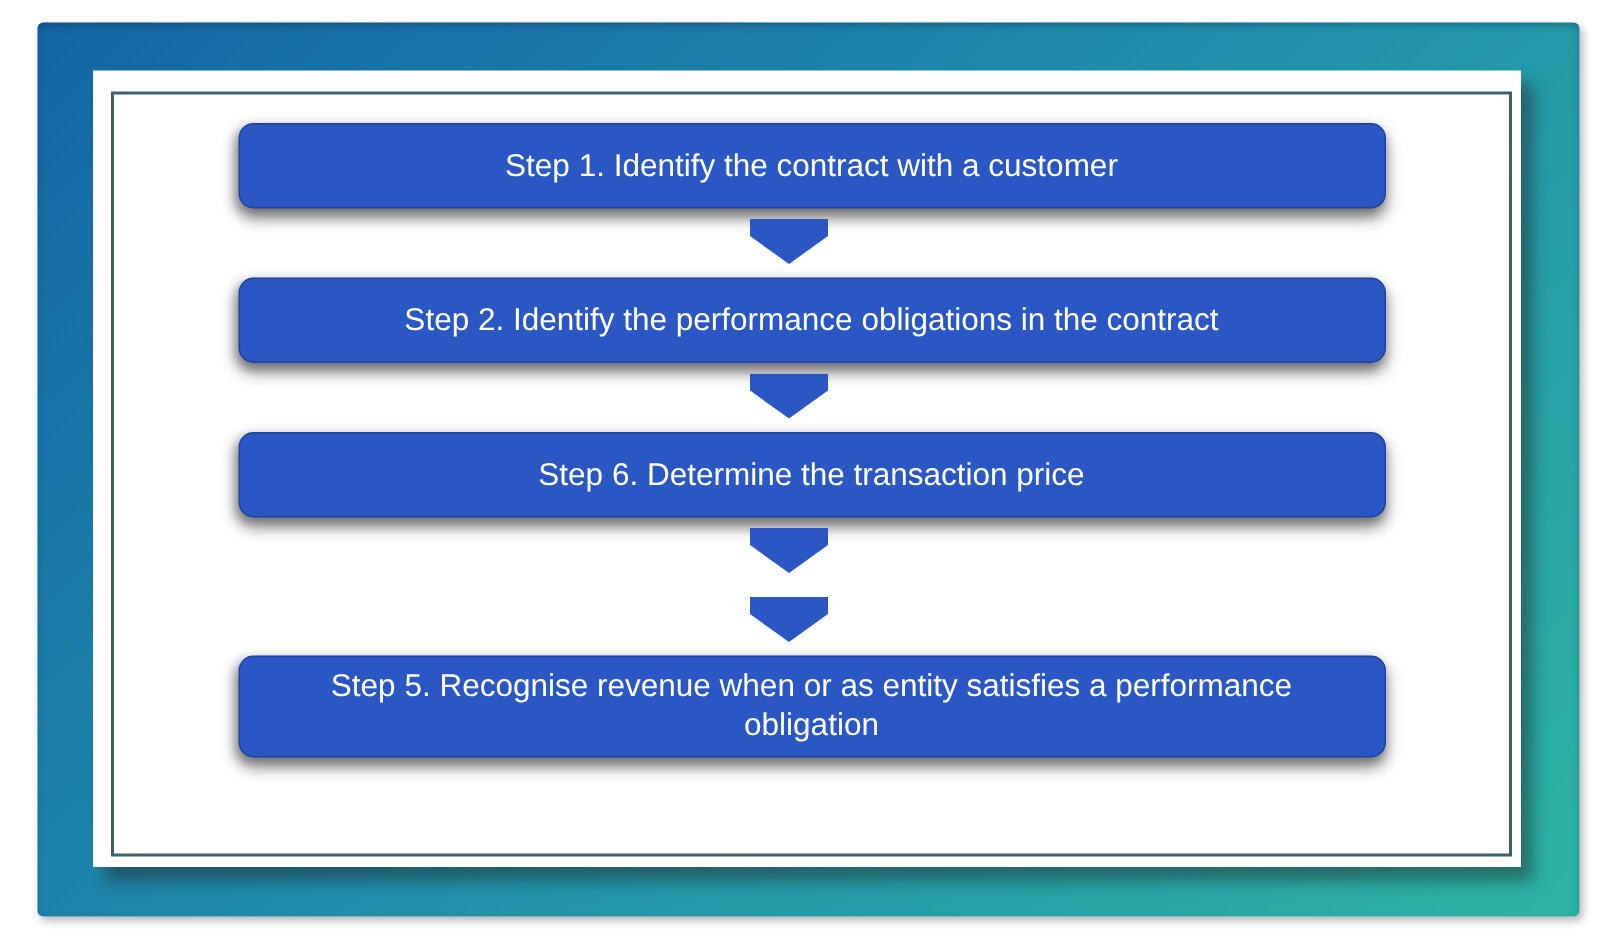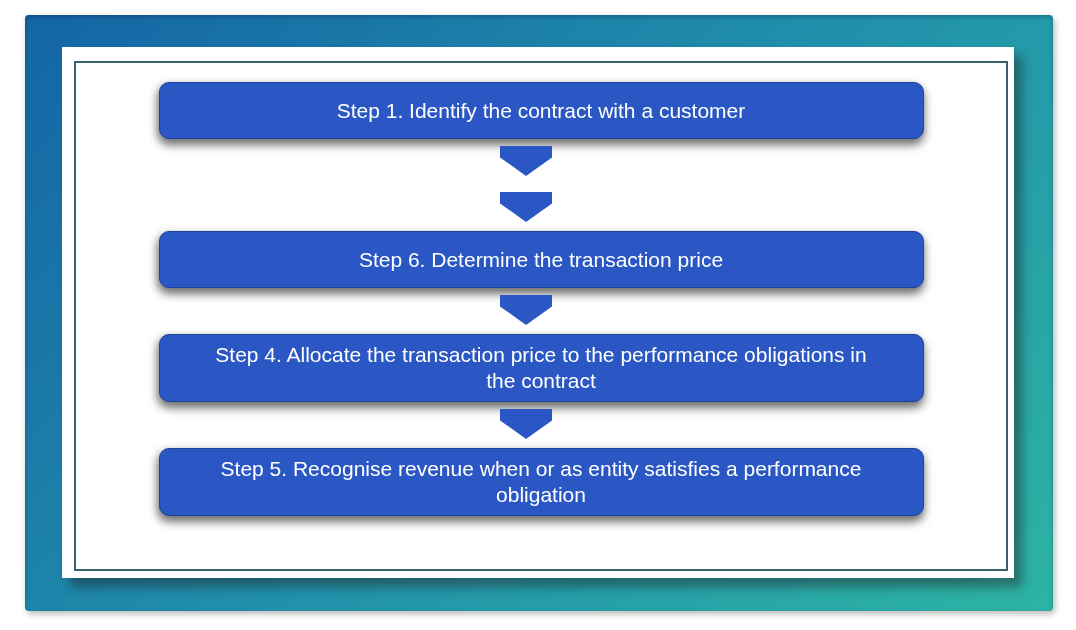--- a/index.html
+++ b/index.html
@@ -99,30 +99,30 @@
   <div class="frame">
     <div class="panel">
       <div class="inner-border">
         <div class="steps">
 
           <div class="step-box">
             <span>Step 1. Identify the contract with a customer</span>
           </div>
           <div class="down-arrow"></div>
 
+          <div class="step-box">
+            <span>Step 2. Identify the performance obligations in the contract</span>
+          </div>
           <div class="down-arrow"></div>
 
           <div class="step-box">
             <span>Step 6. Determine the transaction price</span>
           </div>
           <div class="down-arrow"></div>
 
-          <div class="step-box">
-            <span>Step 4. Allocate the transaction price to the performance obligations in the contract</span>
-          </div>
           <div class="down-arrow"></div>
 
           <div class="step-box">
             <span>Step 5. Recognise revenue when or as entity satisfies a performance obligation</span>
           </div>
 
         </div>
       </div>
     </div>
   </div>

